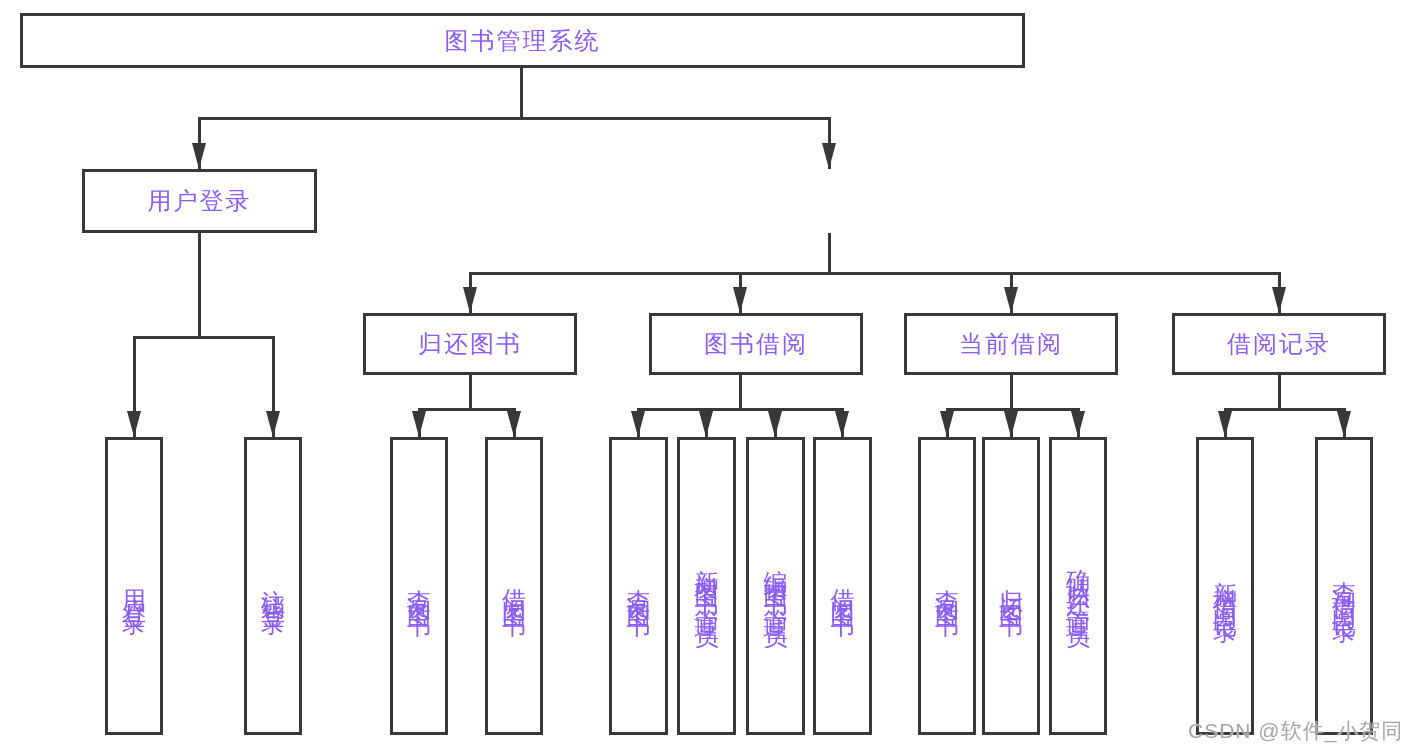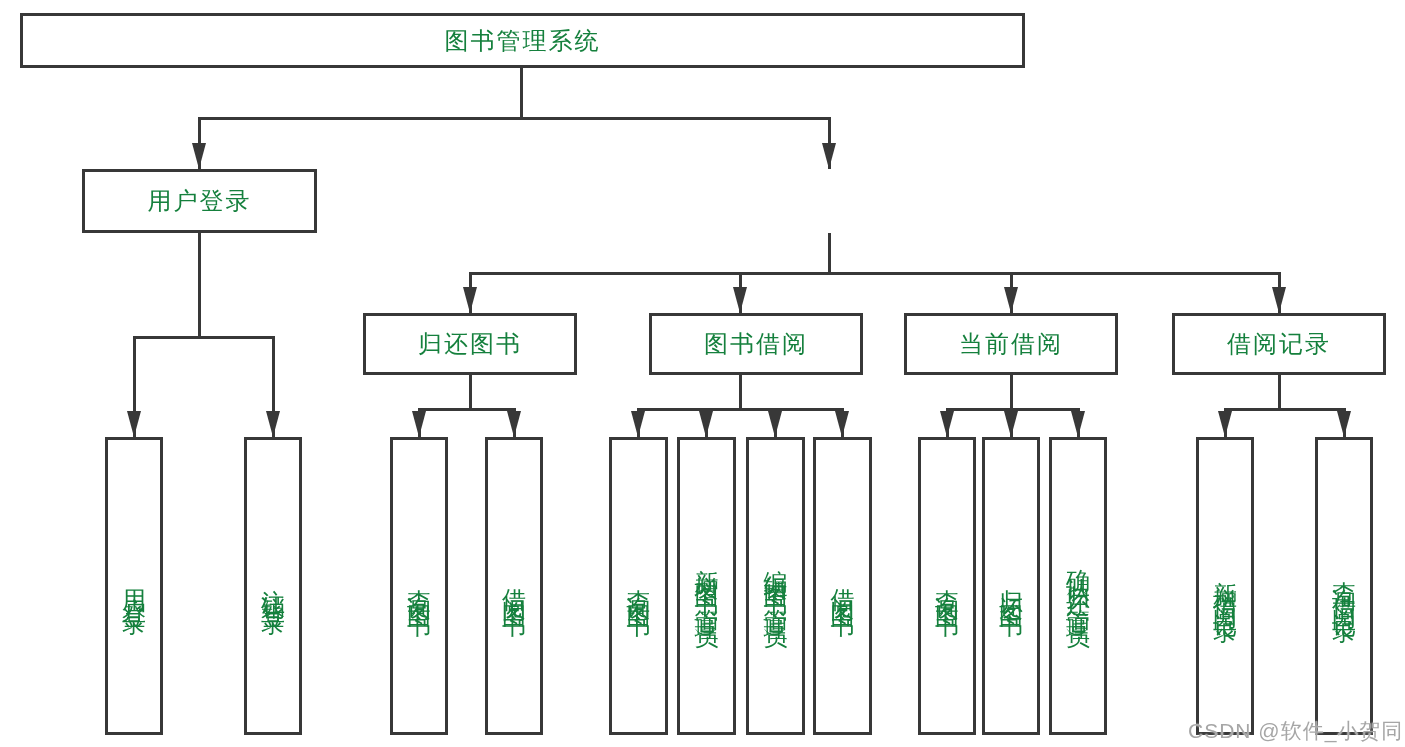--- a/index.html
+++ b/index.html
@@ -11,21 +11,21 @@
     overflow: hidden;
   }
   .box {
     position: absolute;
     box-sizing: border-box;
     border: 3px solid #383838;
     background: #ffffff;
     display: flex;
     align-items: center;
     justify-content: center;
-    color: #15803d;
+    color: #8b5cf6;
     font-size: 24px;
     letter-spacing: 2px;
     white-space: nowrap;
   }
   .box.leaf span {
     writing-mode: vertical-rl;
     text-orientation: mixed;
     letter-spacing: 8px;
     line-height: 1;
   }

